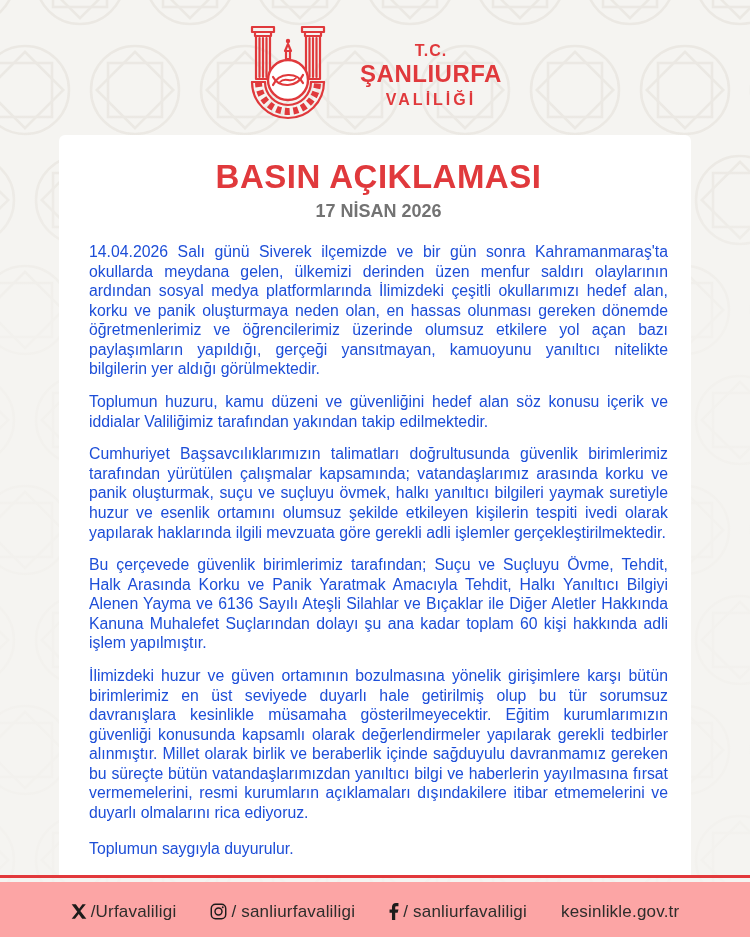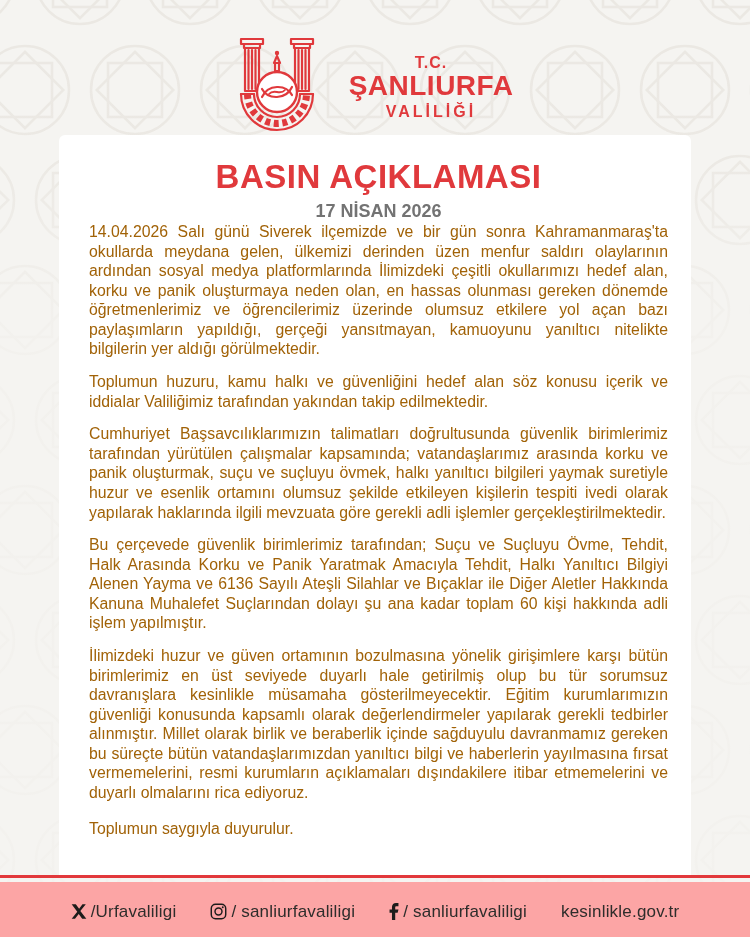--- a/index.html
+++ b/index.html
@@ -19,48 +19,48 @@
   .bg-fade {
     position: absolute; inset: 0; z-index: 1;
     background: linear-gradient(180deg,
       rgba(245,244,241,0) 0px,
       rgba(245,244,241,0.05) 150px,
       rgba(245,244,241,0.75) 330px,
       rgba(245,244,241,0.8) 100%);
   }
   
   .brand {
-    position: absolute; top: 34px; left: 0; right: 0;
+    position: absolute; top: 22px; left: 0; right: 0;
     display: flex; justify-content: center; align-items: center;
     gap: 32px; z-index: 2;
   }
   .brand-text { text-align: center; color: #e0393c; }
   .brand-tc { font-size: 16px; font-weight: 700; letter-spacing: 1px; line-height: 20px; }
-  .brand-name { font-size: 28px; font-weight: 700; letter-spacing: 0.5px; line-height: 26px; }
+  .brand-name { font-size: 24px; font-weight: 700; letter-spacing: 0.5px; line-height: 26px; }
   .brand-sub { font-size: 16px; font-weight: 700; letter-spacing: 3px; line-height: 25px; }
   
   .card {
     position: absolute; left: 59px; top: 135px;
     width: 632px; height: 741px;
     background: #ffffff;
     border-radius: 6px 6px 0 0;
     z-index: 2;
     box-sizing: border-box;
     padding: 24px 23px 0 30px;
   }
   .pr-title {
     margin: 0; text-align: center;
     color: #e0393c; font-size: 33px; font-weight: 700;
     letter-spacing: 0.5px; line-height: 36px;
   }
   .pr-date {
     text-align: center; color: #737373;
     font-size: 18px; font-weight: 700; margin-top: 6px;
   }
-  .pr-body { color: #a16207; }
+  .pr-body { margin-top: 20px; color: #1d4ed8; }
   .pr-body p {
     margin: 0 0 13px 0;
     font-size: 15.8px; line-height: 1.24;
     text-align: justify;
   }
   .pr-body p.closing { text-align: left; margin-top: 16px; }
   
   .red-rule {
     position: absolute; left: 0; top: 875px;
     width: 750px; height: 3px;
@@ -210,21 +210,21 @@
     <div class="brand-name">ŞANLIURFA</div>
     <div class="brand-sub">VALİLİĞİ</div>
   </div>
 </header>
 
 <main class="card">
   <h1 class="pr-title">BASIN AÇIKLAMASI</h1>
   <div class="pr-date">17 NİSAN 2026</div>
   <div class="pr-body">
     <p>14.04.2026 Salı günü Siverek ilçemizde ve bir gün sonra Kahramanmaraş'ta okullarda meydana gelen, ülkemizi derinden üzen menfur saldırı olaylarının ardından sosyal medya platformlarında İlimizdeki çeşitli okullarımızı hedef alan, korku ve panik oluşturmaya neden olan, en hassas olunması gereken dönemde öğretmenlerimiz ve öğrencilerimiz üzerinde olumsuz etkilere yol açan bazı paylaşımların yapıldığı, gerçeği yansıtmayan, kamuoyunu yanıltıcı nitelikte bilgilerin yer aldığı görülmektedir.</p>
-    <p>Toplumun huzuru, kamu halkı ve güvenliğini hedef alan söz konusu içerik ve iddialar Valiliğimiz tarafından yakından takip edilmektedir.</p>
+    <p>Toplumun huzuru, kamu düzeni ve güvenliğini hedef alan söz konusu içerik ve iddialar Valiliğimiz tarafından yakından takip edilmektedir.</p>
     <p>Cumhuriyet Başsavcılıklarımızın talimatları doğrultusunda güvenlik birimlerimiz tarafından yürütülen çalışmalar kapsamında; vatandaşlarımız arasında korku ve panik oluşturmak, suçu ve suçluyu övmek, halkı yanıltıcı bilgileri yaymak suretiyle huzur ve esenlik ortamını olumsuz şekilde etkileyen kişilerin tespiti ivedi olarak yapılarak haklarında ilgili mevzuata göre gerekli adli işlemler gerçekleştirilmektedir.</p>
     <p>Bu çerçevede güvenlik birimlerimiz tarafından; Suçu ve Suçluyu Övme, Tehdit, Halk Arasında Korku ve Panik Yaratmak Amacıyla Tehdit, Halkı Yanıltıcı Bilgiyi Alenen Yayma ve 6136 Sayılı Ateşli Silahlar ve Bıçaklar ile Diğer Aletler Hakkında Kanuna Muhalefet Suçlarından dolayı şu ana kadar toplam 60 kişi hakkında adli işlem yapılmıştır.</p>
     <p>İlimizdeki huzur ve güven ortamının bozulmasına yönelik girişimlere karşı bütün birimlerimiz en üst seviyede duyarlı hale getirilmiş olup bu tür sorumsuz davranışlara kesinlikle müsamaha gösterilmeyecektir. Eğitim kurumlarımızın güvenliği konusunda kapsamlı olarak değerlendirmeler yapılarak gerekli tedbirler alınmıştır. Millet olarak birlik ve beraberlik içinde sağduyulu davranmamız gereken bu süreçte bütün vatandaşlarımızdan yanıltıcı bilgi ve haberlerin yayılmasına fırsat vermemelerini, resmi kurumların açıklamaları dışındakilere itibar etmemelerini ve duyarlı olmalarını rica ediyoruz.</p>
     <p class="closing">Toplumun saygıyla duyurulur.</p>
   </div>
 </main>
 
 <div class="red-rule"></div>
 
 <footer class="footer">

